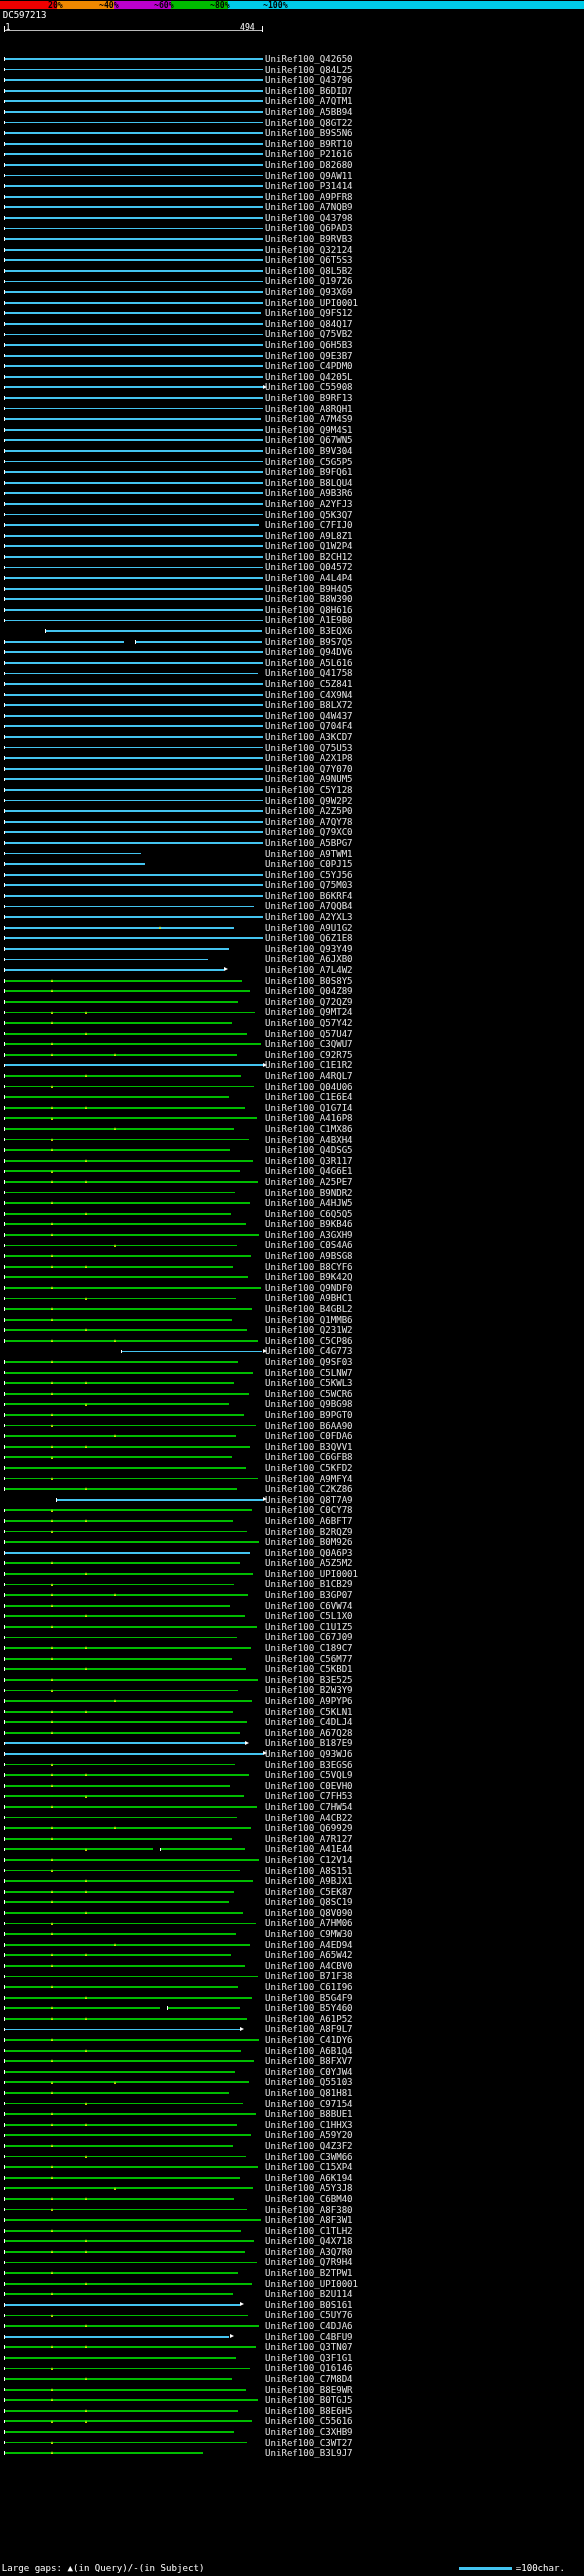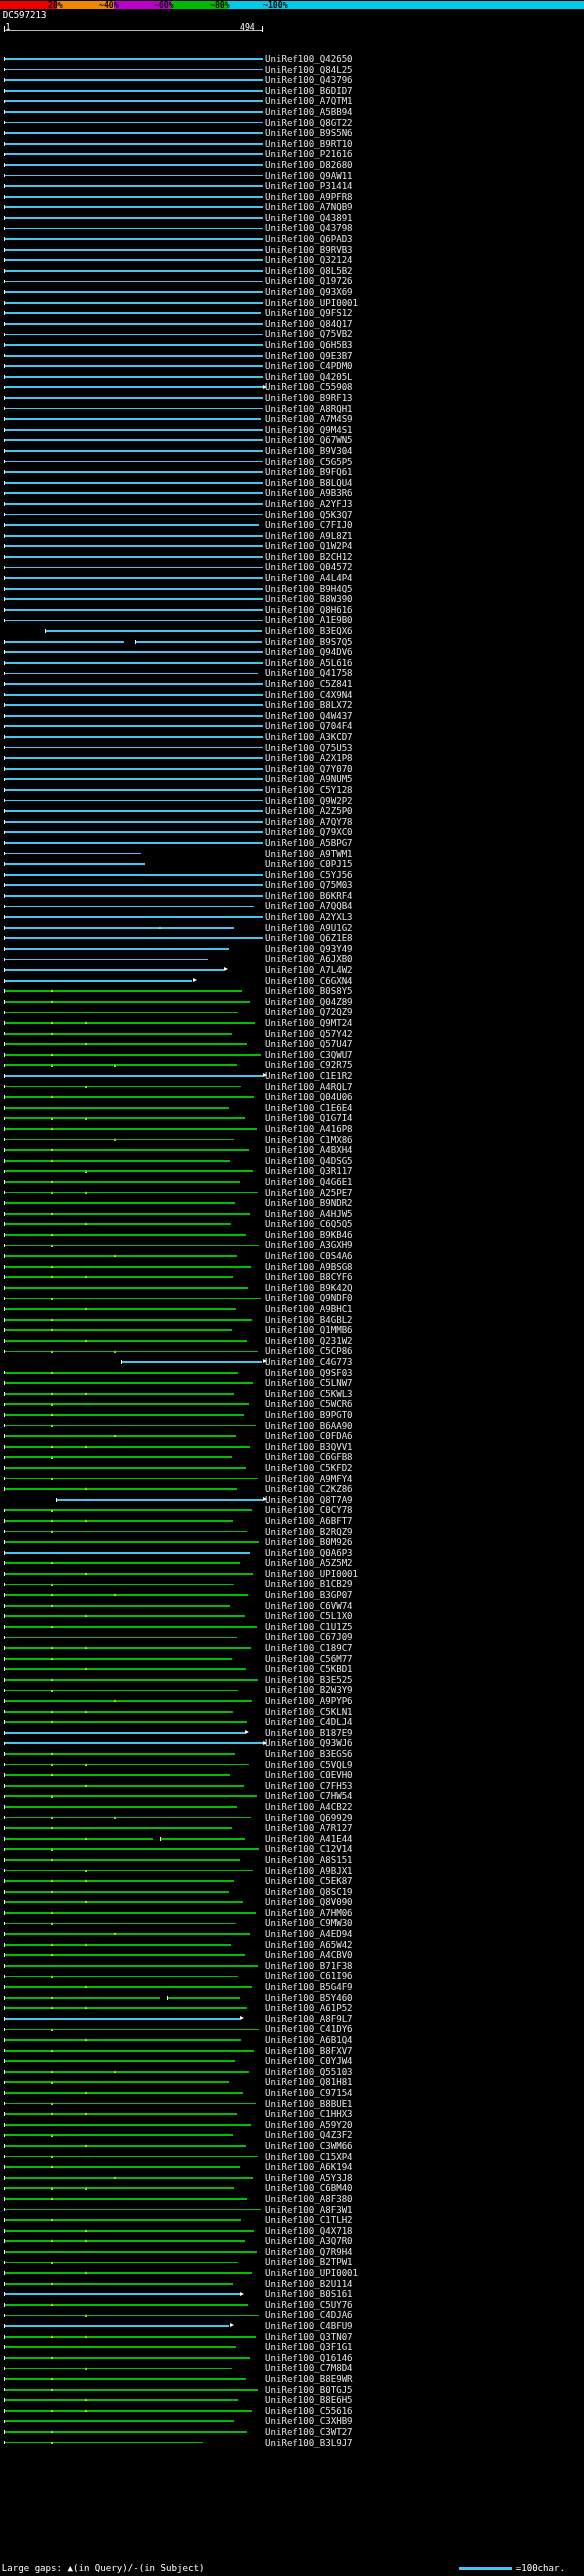--- a/index.html
+++ b/index.html
@@ -173,27 +173,20 @@
         <div class="seg" style="left: 3.7px; width: 259px; background: rgb(68, 196, 240);"></div>
         <div class="tick" style="left: 3.7px;"></div>
       </div>
       <div class="lbl">UniRef100_A7NQB9</div>
     </div>
     <div class="hitrow">
       <div class="plot">
         <div class="seg" style="left: 3.7px; width: 259px; background: rgb(68, 196, 240);"></div>
         <div class="tick" style="left: 3.7px;"></div>
       </div>
-      <div class="lbl">UniRef100_Q43891</div>
-    </div>
-    <div class="hitrow">
-      <div class="plot">
-        <div class="seg" style="left: 3.7px; width: 259px; background: rgb(68, 196, 240);"></div>
-        <div class="tick" style="left: 3.7px;"></div>
-      </div>
       <div class="lbl">UniRef100_Q43798</div>
     </div>
     <div class="hitrow">
       <div class="plot">
         <div class="seg" style="left: 3.7px; width: 259px; background: rgb(68, 196, 240);"></div>
         <div class="tick" style="left: 3.7px;"></div>
       </div>
       <div class="lbl">UniRef100_Q6PAD3</div>
     </div>
     <div class="hitrow">
@@ -202,20 +195,27 @@
         <div class="tick" style="left: 3.7px;"></div>
       </div>
       <div class="lbl">UniRef100_B9RVB3</div>
     </div>
     <div class="hitrow">
       <div class="plot">
         <div class="seg" style="left: 3.7px; width: 259px; background: rgb(68, 196, 240);"></div>
         <div class="tick" style="left: 3.7px;"></div>
       </div>
       <div class="lbl">UniRef100_Q32124</div>
+    </div>
+    <div class="hitrow">
+      <div class="plot">
+        <div class="seg" style="left: 3.7px; width: 259px; background: rgb(68, 196, 240);"></div>
+        <div class="tick" style="left: 3.7px;"></div>
+      </div>
+      <div class="lbl">UniRef100_Q6T5S3</div>
     </div>
     <div class="hitrow">
       <div class="plot">
         <div class="seg" style="left: 3.7px; width: 259px; background: rgb(68, 196, 240);"></div>
         <div class="tick" style="left: 3.7px;"></div>
       </div>
       <div class="lbl">UniRef100_Q8L5B2</div>
     </div>
     <div class="hitrow">
       <div class="plot">
@@ -676,28 +676,20 @@
       </div>
       <div class="lbl">UniRef100_A6JXB0</div>
     </div>
     <div class="hitrow">
       <div class="plot">
         <div class="seg" style="left: 3.7px; width: 220px; background: rgb(68, 196, 240);"></div>
         <div class="tick" style="left: 3.7px;"></div>
         <div class="arrow" style="left: 224px;"></div>
       </div>
       <div class="lbl">UniRef100_A7L4W2</div>
-    </div>
-    <div class="hitrow">
-      <div class="plot">
-        <div class="seg" style="left: 3.7px; width: 188px; background: rgb(68, 196, 240);"></div>
-        <div class="tick" style="left: 3.7px;"></div>
-        <div class="arrow" style="left: 193px;"></div>
-      </div>
-      <div class="lbl">UniRef100_C6GXN4</div>
     </div>
     <div class="hitrow">
       <div class="plot">
         <div class="seg" style="left: 3.7px; width: 238px; background: rgb(0, 189, 0);"></div>
         <div class="tick" style="left: 3.7px;"></div>
         <div class="mark" style="left: 51px;"></div>
       </div>
       <div class="lbl">UniRef100_B0S8Y5</div>
     </div>
     <div class="hitrow">
@@ -1009,20 +1001,28 @@
     <div class="hitrow">
       <div class="plot">
         <div class="seg" style="left: 3.7px; width: 245px; background: rgb(0, 189, 0);"></div>
         <div class="tick" style="left: 3.7px;"></div>
         <div class="mark" style="left: 51px;"></div>
       </div>
       <div class="lbl">UniRef100_C5WCR6</div>
     </div>
     <div class="hitrow">
       <div class="plot">
+        <div class="seg" style="left: 3.7px; width: 225px; background: rgb(0, 189, 0);"></div>
+        <div class="tick" style="left: 3.7px;"></div>
+        <div class="mark" style="left: 85px;"></div>
+      </div>
+      <div class="lbl">UniRef100_Q9BG98</div>
+    </div>
+    <div class="hitrow">
+      <div class="plot">
         <div class="seg" style="left: 3.7px; width: 240px; background: rgb(0, 189, 0);"></div>
         <div class="tick" style="left: 3.7px;"></div>
         <div class="mark" style="left: 51px;"></div>
       </div>
       <div class="lbl">UniRef100_B9PGT0</div>
     </div>
     <div class="hitrow">
       <div class="plot">
         <div class="seg" style="left: 3.7px; width: 252px; background: rgb(0, 189, 0);"></div>
         <div class="tick" style="left: 3.7px;"></div>
@@ -1247,20 +1247,28 @@
       </div>
       <div class="lbl">UniRef100_C5KLN1</div>
     </div>
     <div class="hitrow">
       <div class="plot">
         <div class="seg" style="left: 3.7px; width: 243px; background: rgb(0, 189, 0);"></div>
         <div class="tick" style="left: 3.7px;"></div>
         <div class="mark" style="left: 51px;"></div>
       </div>
       <div class="lbl">UniRef100_C4DLJ4</div>
+    </div>
+    <div class="hitrow">
+      <div class="plot">
+        <div class="seg" style="left: 3.7px; width: 236px; background: rgb(0, 189, 0);"></div>
+        <div class="tick" style="left: 3.7px;"></div>
+        <div class="mark" style="left: 51px;"></div>
+      </div>
+      <div class="lbl">UniRef100_A67Q28</div>
     </div>
     <div class="hitrow">
       <div class="plot">
         <div class="seg" style="left: 3.7px; width: 241px; background: rgb(68, 196, 240);"></div>
         <div class="tick" style="left: 3.7px;"></div>
         <div class="arrow" style="left: 245px;"></div>
       </div>
       <div class="lbl">UniRef100_B187E9</div>
     </div>
     <div class="hitrow">

